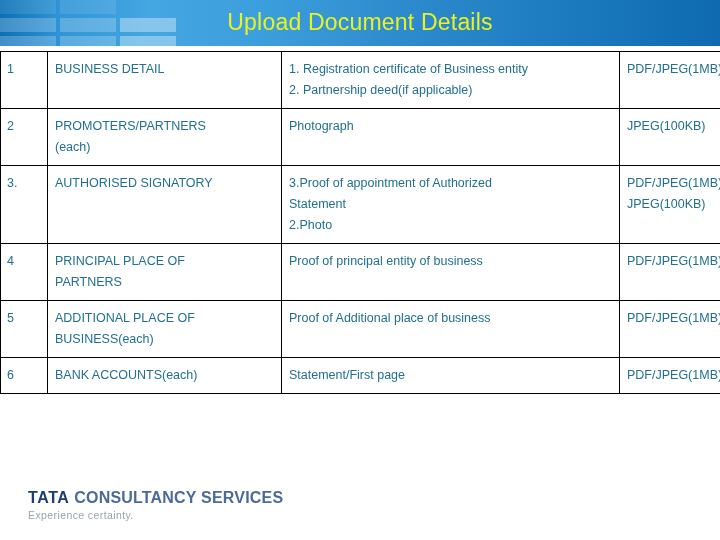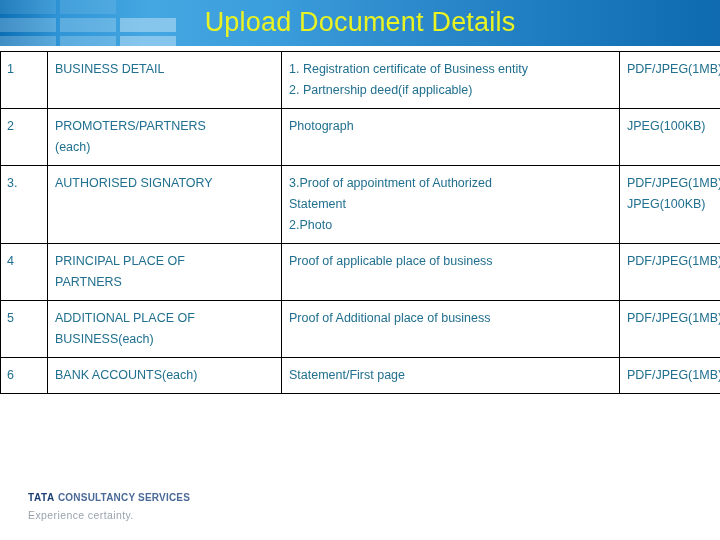--- a/index.html
+++ b/index.html
@@ -51,21 +51,21 @@
   }
   .hdr-title {
     position: absolute;
     left: 0;
     top: 0;
     width: 720px;
     height: 46px;
     line-height: 44px;
     text-align: center;
     color: #e9f222;
-    font-size: 27px;
+    font-size: 23px;
     font-weight: 400;
     letter-spacing: 0.2px;
     white-space: nowrap;
   }
 
   
   .tbl-wrap {
     position: absolute;
     left: 0;
     top: 51px;
@@ -97,21 +97,21 @@
   
   .footer {
     position: absolute;
     left: 28px;
     top: 491px;
     width: 240px;
     height: 36px;
   }
   .logo-line1 {
     white-space: nowrap;
-    font-size: 10px;
+    font-size: 16px;
     letter-spacing: 0.3px;
     line-height: 14px;
   }
   .logo-tata {
     color: #1b3f73;
     font-weight: bold;
     letter-spacing: 0.6px;
   }
   .logo-cs {
     color: #4a6a99;
@@ -201,21 +201,21 @@
 
       <tr>
         <td class="c-num">
           <span class="ln">4</span>
         </td>
         <td class="c-title">
           <span class="ln">PRINCIPAL PLACE OF</span>
           <span class="ln">PARTNERS</span>
         </td>
         <td class="c-desc">
-          <span class="ln">Proof of applicable place of business</span>
+          <span class="ln">Proof of principal entity of business</span>
         </td>
         <td class="c-fmt">
           <span class="ln">PDF/JPEG(1MB)</span>
         </td>
       </tr>
 
       <tr>
         <td class="c-num">
           <span class="ln">5</span>
         </td>

